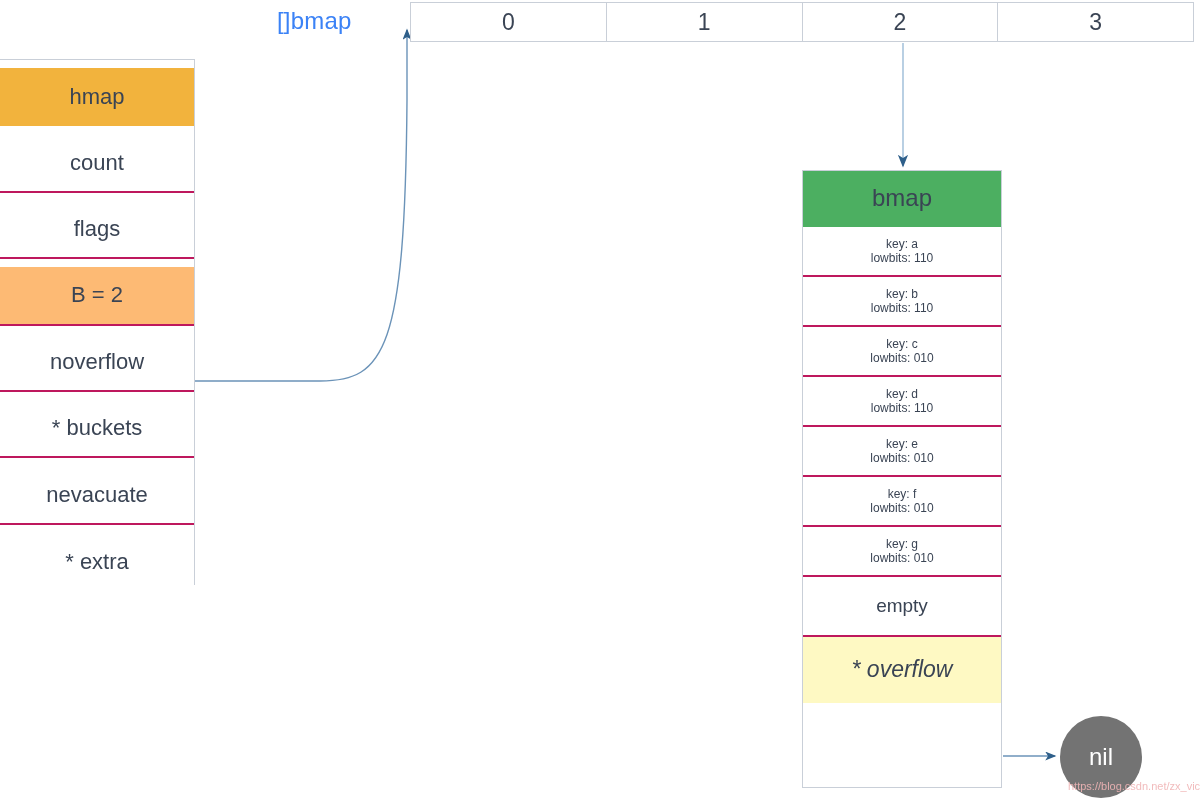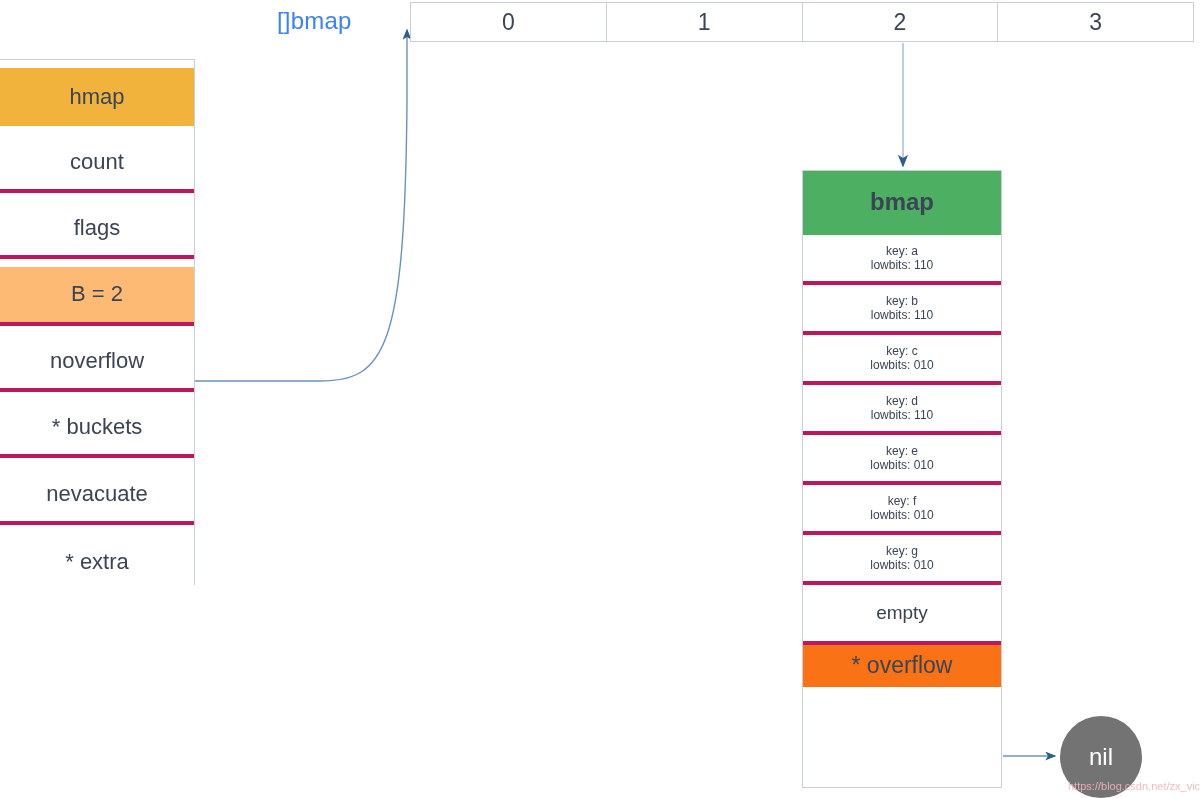--- a/index.html
+++ b/index.html
@@ -18,21 +18,21 @@
 
   
   .box {
     position: absolute;
     box-sizing: border-box;
     border: 1px solid #c9cfd8;
     background: #ffffff;
   }
   .row {
     box-sizing: border-box;
-    border-bottom: 4px solid #be185d;
+    border-bottom: 2px solid #be185d;
     display: flex;
     align-items: center;
     justify-content: center;
     text-align: center;
     background: #ffffff;
     line-height: 1.18;
   }
   .row:last-child { border-bottom: none; }
 
   
@@ -95,33 +95,33 @@
     height: 618px;
   }
   #bmap-box .row {
     font-size: 12px;
     height: 50px;
     flex-direction: column;
   }
   #bmap-box .row.header {
     background: #4caf61;
     border-bottom: 1px solid #4caf61;
-    height: 64px;
+    height: 56px;
     font-size: 24px;
-    font-weight: bold;
   }
   #bmap-box .row.empty-row {
     height: 60px;
     font-size: 19px;
   }
   #bmap-box .row.overflow-row {
-    background: #f97316;
+    background: #fef9c3;
     border-bottom: none;
-    height: 42px;
+    height: 66px;
     font-size: 23px;
+    font-style: italic;
   }
   .kv-line { display: block; }
 
   
   #nil-node {
     position: absolute;
     left: 1060px;
     top: 716px;
     width: 82px;
     height: 82px;

